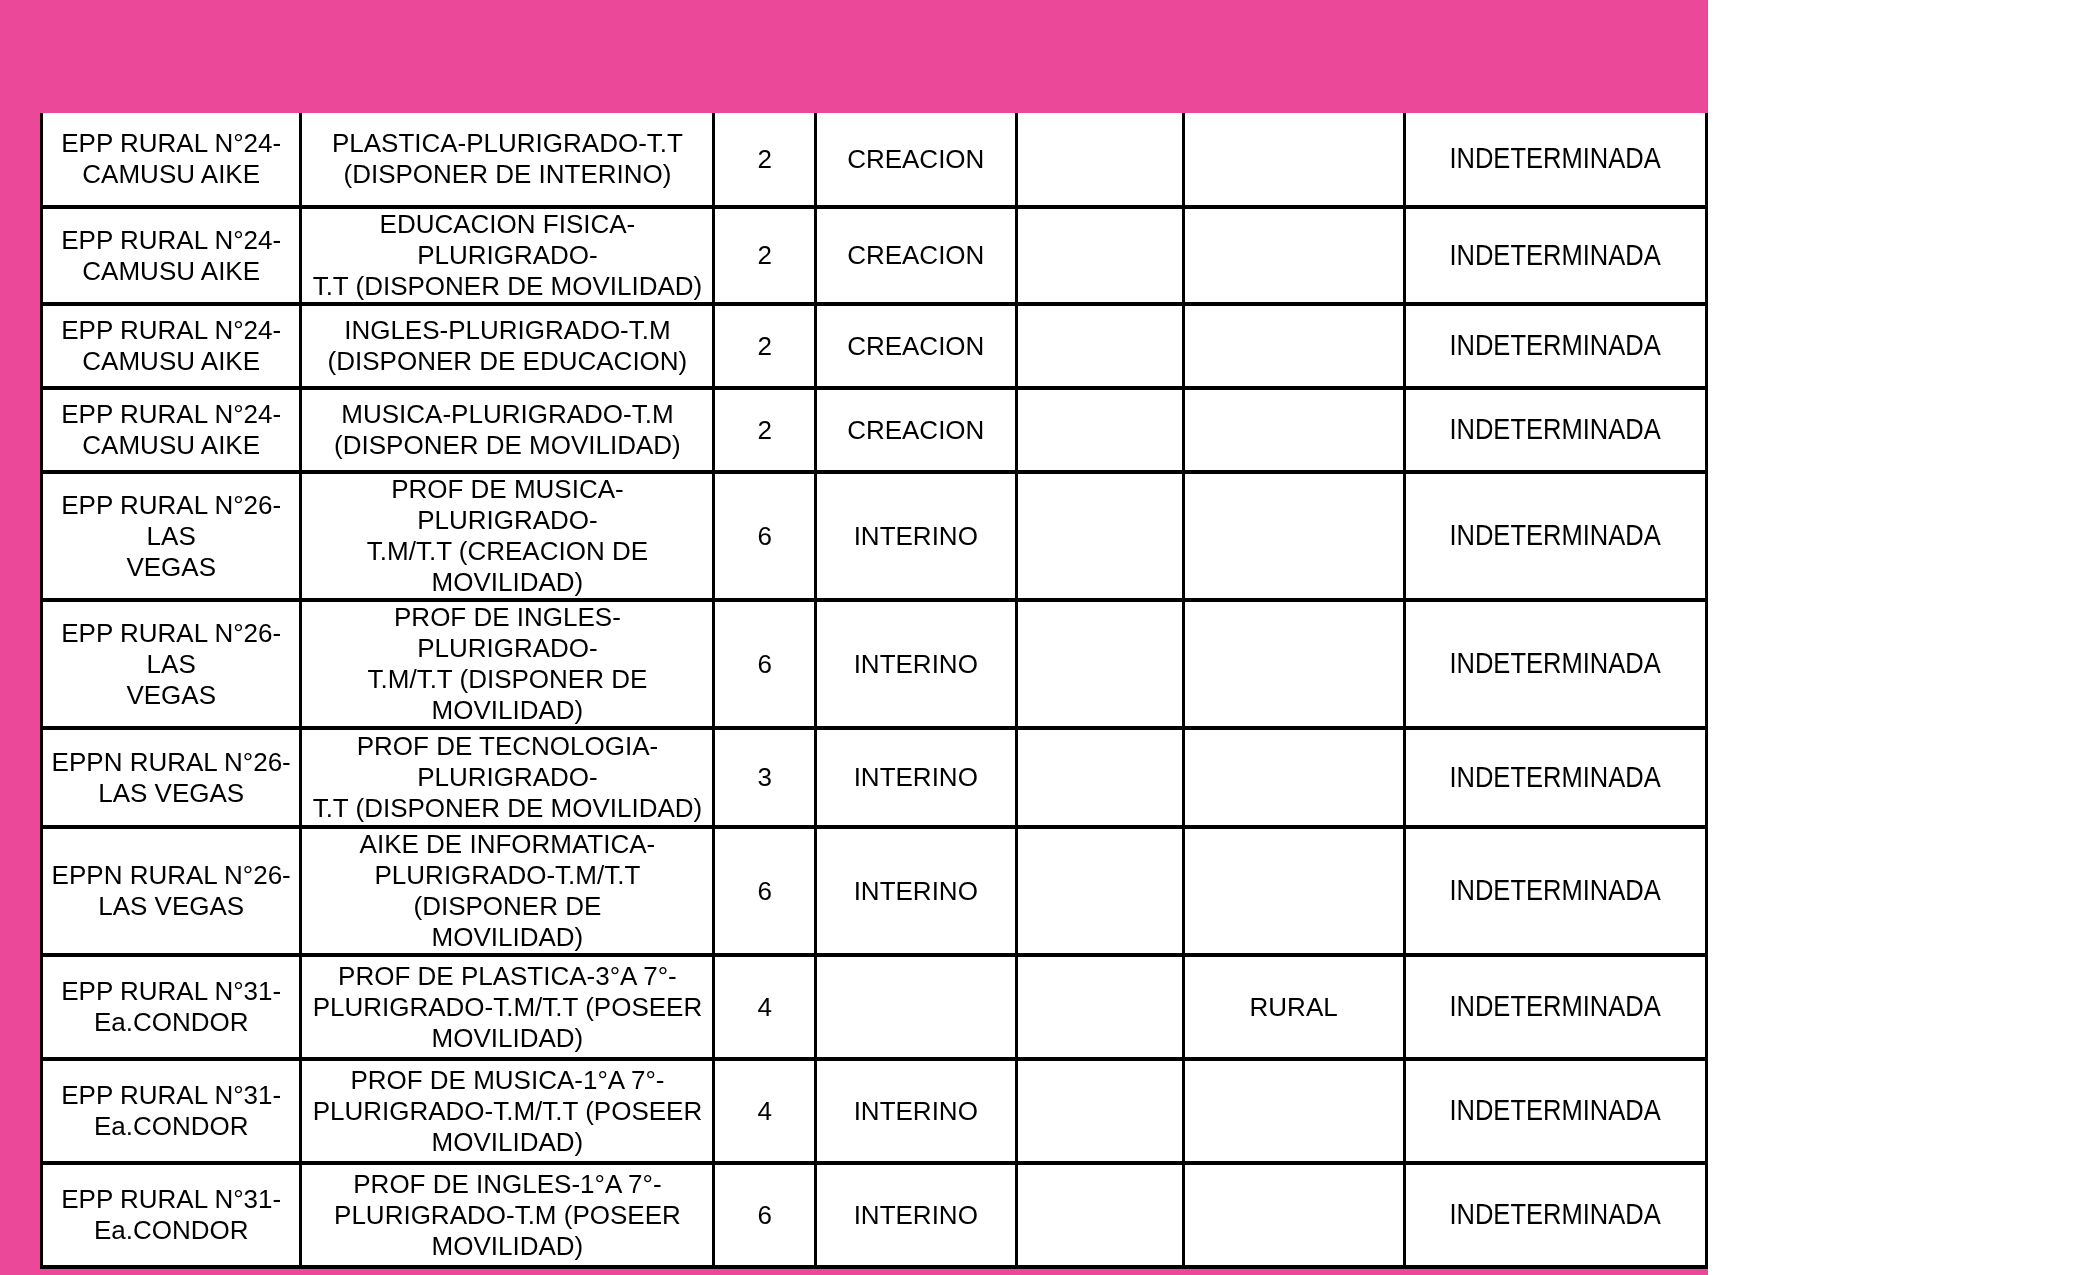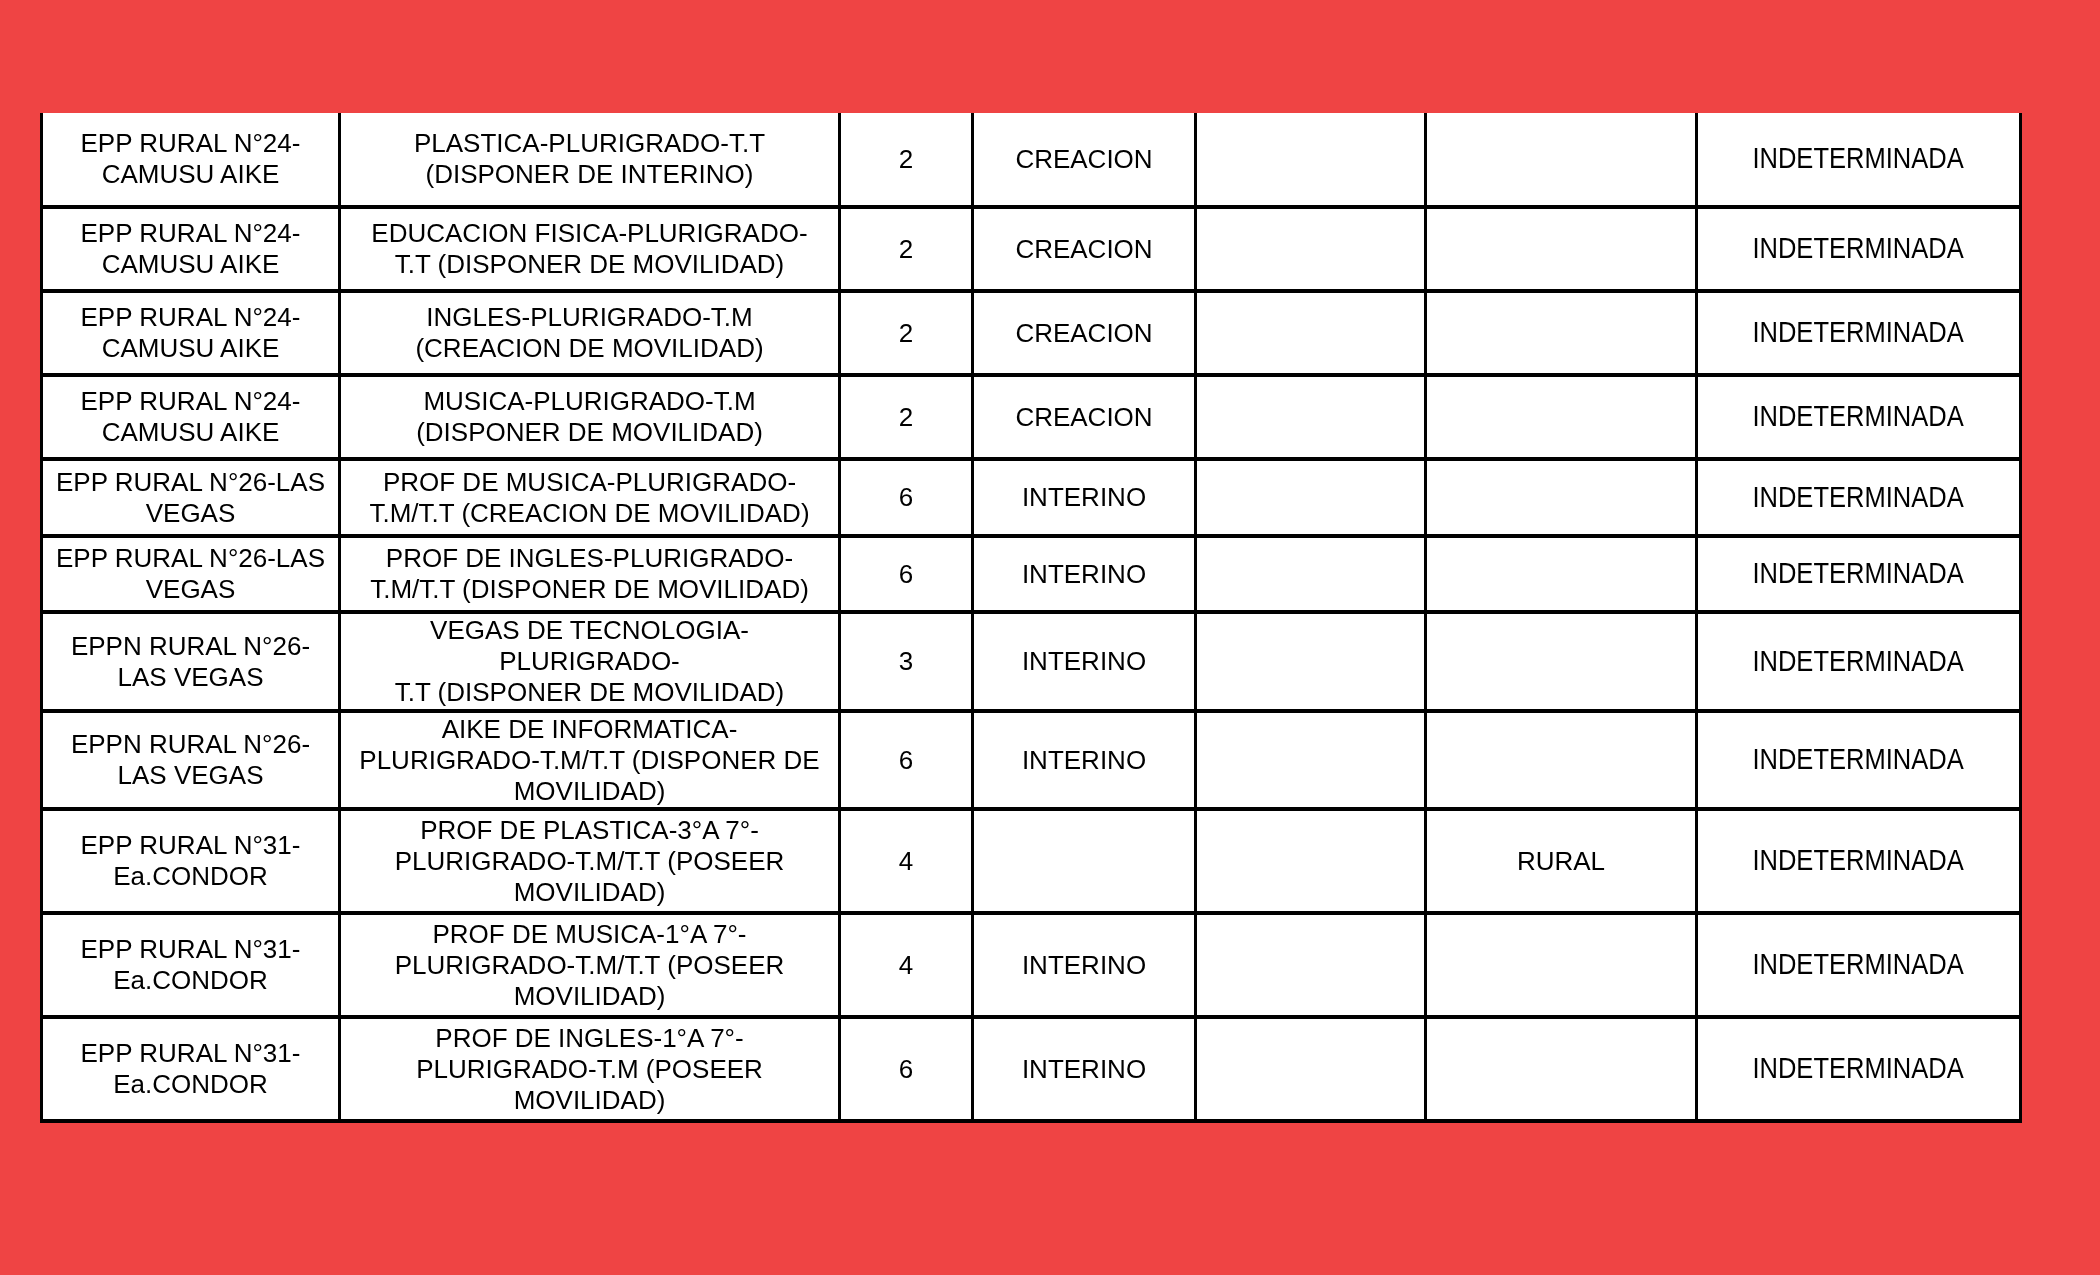--- a/index.html
+++ b/index.html
@@ -2,23 +2,23 @@
 <html><head>
 <meta charset="utf-8">
 <style>
   html, body {
     margin: 0;
     padding: 0;
     background: #ffffff;
   }
   .sheet {
     position: relative;
-    width: 2100px;
+    width: 1708px;
     height: 1275px;
-    background: #ef4444;
+    background: #ec4899;
     color: #000000;
     font-family: "Liberation Sans", "DejaVu Sans", sans-serif;
     overflow: hidden;
   }
   table.vacancies {
     position: absolute;
     left: 40px;
     top: 113px;
     border-collapse: collapse;
     table-layout: fixed;
@@ -94,21 +94,21 @@
         <td class="count">2</td>
         <td class="status">CREACION</td>
         <td class="empty"></td>
         <td class="person"></td>
         <td class="duration"><span class="narrow">INDETERMINADA</span></td>
       </tr>
       <tr class="r3">
         <td class="school">EPP RURAL N°24-
 CAMUSU AIKE</td>
         <td class="position">INGLES-PLURIGRADO-T.M
-(CREACION DE MOVILIDAD)</td>
+(DISPONER DE EDUCACION)</td>
         <td class="count">2</td>
         <td class="status">CREACION</td>
         <td class="empty"></td>
         <td class="person"></td>
         <td class="duration"><span class="narrow">INDETERMINADA</span></td>
       </tr>
       <tr class="r4">
         <td class="school">EPP RURAL N°24-
 CAMUSU AIKE</td>
         <td class="position">MUSICA-PLURIGRADO-T.M
@@ -137,21 +137,21 @@
 T.M/T.T (DISPONER DE MOVILIDAD)</td>
         <td class="count">6</td>
         <td class="status">INTERINO</td>
         <td class="empty"></td>
         <td class="person"></td>
         <td class="duration"><span class="narrow">INDETERMINADA</span></td>
       </tr>
       <tr class="r7">
         <td class="school">EPPN RURAL N°26-
 LAS VEGAS</td>
-        <td class="position">VEGAS DE TECNOLOGIA-PLURIGRADO-
+        <td class="position">PROF DE TECNOLOGIA-PLURIGRADO-
 T.T (DISPONER DE MOVILIDAD)</td>
         <td class="count">3</td>
         <td class="status">INTERINO</td>
         <td class="empty"></td>
         <td class="person"></td>
         <td class="duration"><span class="narrow">INDETERMINADA</span></td>
       </tr>
       <tr class="r8">
         <td class="school">EPPN RURAL N°26-
 LAS VEGAS</td>

